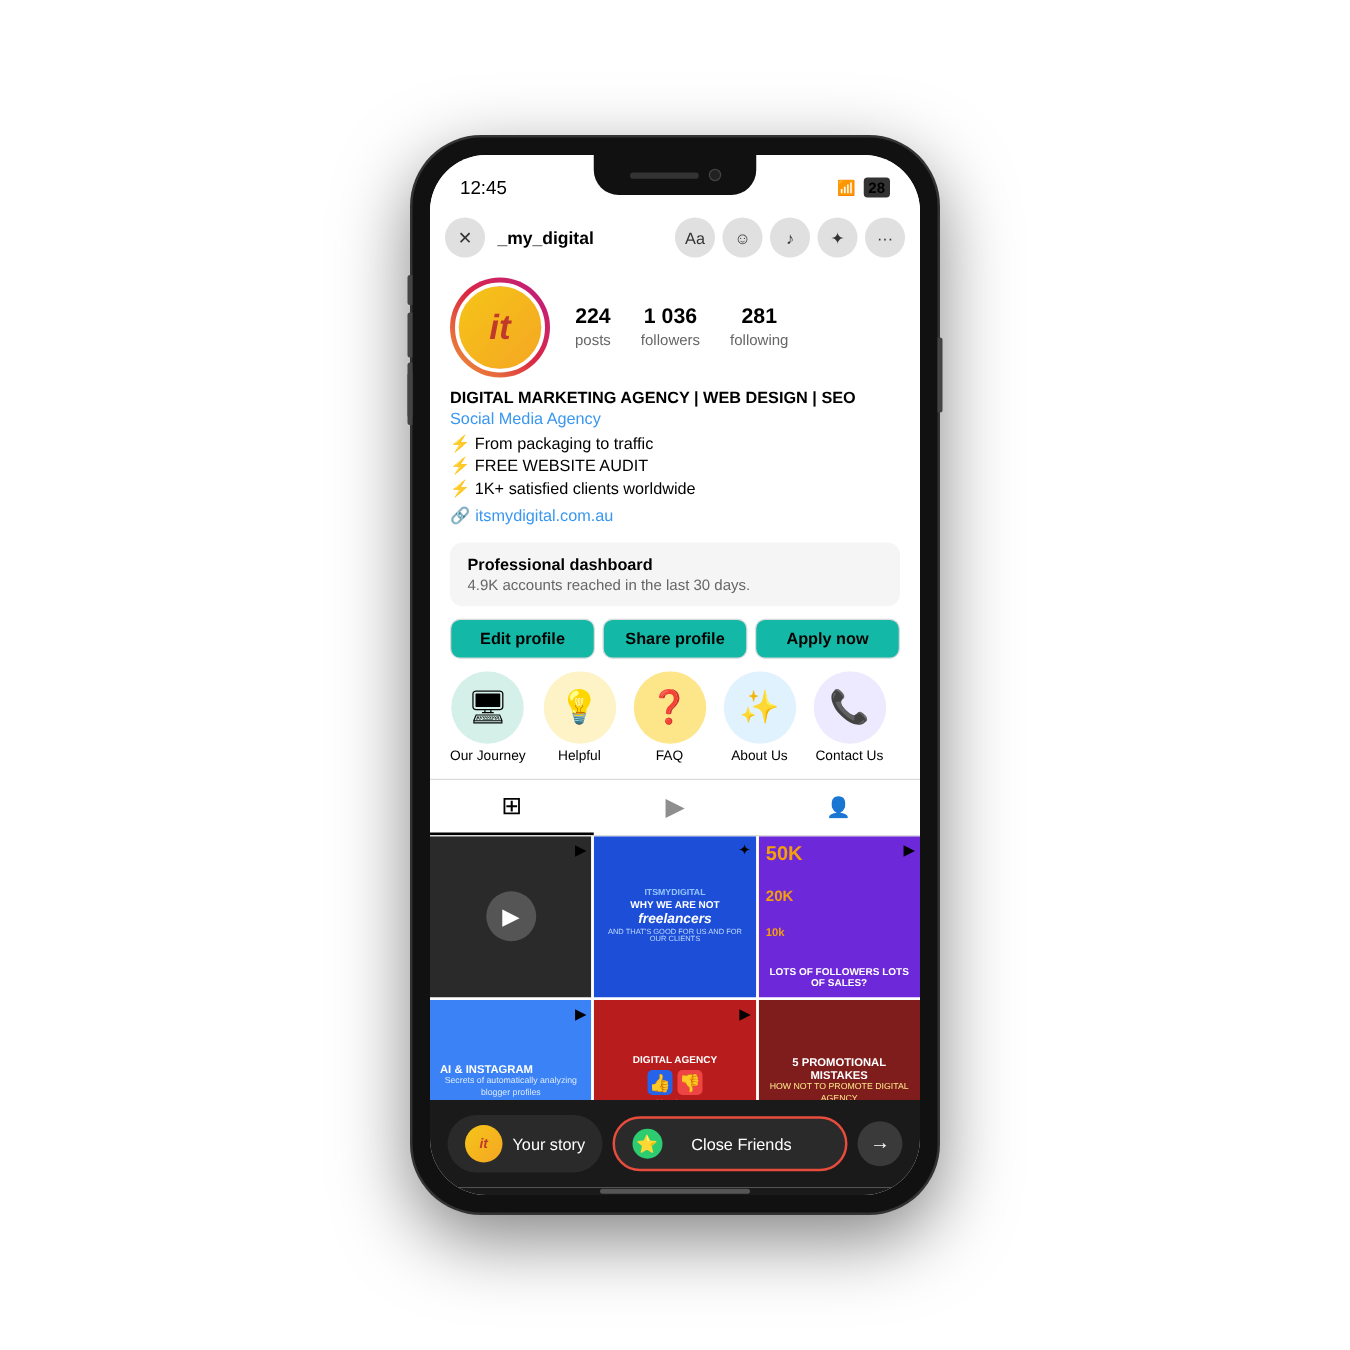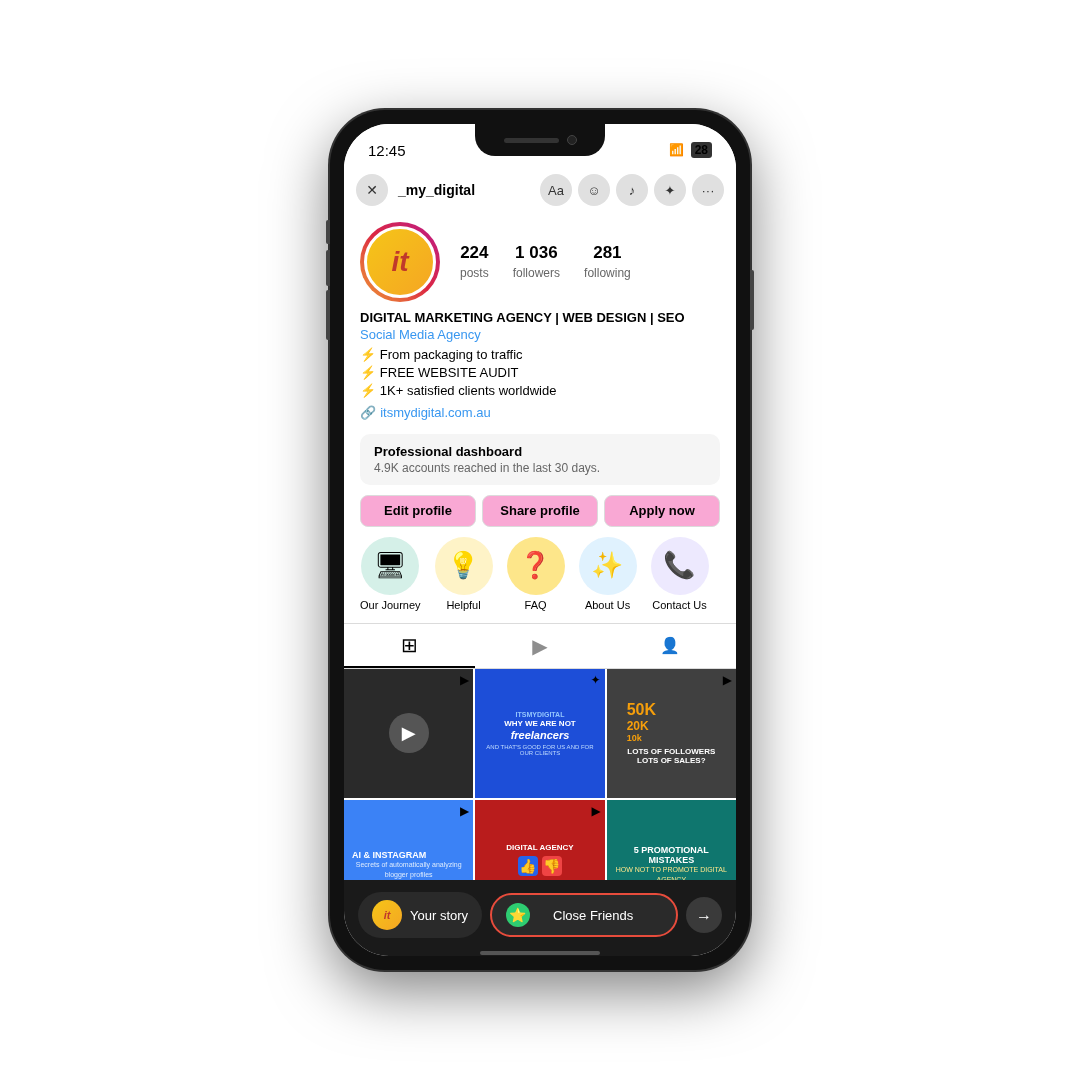--- a/index.html
+++ b/index.html
@@ -283,21 +283,21 @@
     
     .action-buttons {
       display: flex;
       gap: 6px;
       padding: 0 16px 10px;
     }
     .action-btn {
       flex: 1;
       height: 32px;
       border: 1px solid #dbdbdb;
-      background: #f9a8d4;
+      background: #14b8a6;
       border-radius: 8px;
       font-size: 13px;
       font-weight: 600;
       color: #000;
       display: flex;
       align-items: center;
       justify-content: center;
       cursor: pointer;
     }
 
@@ -642,21 +642,21 @@
         <div class="grid-item">
           <div class="grid-item-bg" style="background:#1d4ed8;flex-direction:column;gap:2px;">
             <div style="font-size:7px;color:#93c5fd;font-weight:600;">ITSMYDIGITAL</div>
             <div style="font-size:8px;font-weight:900;color:#fff;line-height:1.1;text-align:center;">WHY WE ARE NOT <span style="font-style:italic;font-size:11px;">freelancers</span></div>
             <div style="font-size:6px;color:#bfdbfe;text-align:center;">AND THAT'S GOOD FOR US AND FOR OUR CLIENTS</div>
           </div>
           <div class="grid-badge">✦</div>
         </div>
 
         <div class="grid-item">
-          <div class="grid-item-bg" style="background:#404040;flex-direction:column;align-items:flex-start;padding:20px;">
+          <div class="grid-item-bg" style="background:#6d28d9;flex-direction:column;align-items:flex-start;padding:6px;justify-content:space-between;">
             <div style="font-size:16px;font-weight:900;color:#f59e0b;">50K</div>
             <div style="font-size:12px;font-weight:900;color:#f59e0b;">20K</div>
             <div style="font-size:9px;font-weight:900;color:#f59e0b;">10k</div>
             <div style="font-size:8px;font-weight:800;color:#fff;line-height:1.2;margin-top:4px;">LOTS OF FOLLOWERS LOTS OF SALES?</div>
           </div>
           <div class="grid-badge">▶</div>
         </div>
 
         <div class="grid-item">
           <div class="grid-item-bg" style="background:#3b82f6;flex-direction:column;align-items:flex-start;padding:8px;">
@@ -672,21 +672,21 @@
             <div style="display:flex;gap:4px;align-items:center;">
               <div style="width:20px;height:20px;background:#2563eb;border-radius:4px;display:flex;align-items:center;justify-content:center;font-size:14px;">👍</div>
               <div style="width:20px;height:20px;background:#ef4444;border-radius:4px;display:flex;align-items:center;justify-content:center;font-size:14px;">👎</div>
             </div>
             <div style="font-size:7px;color:#bfdbfe;">friend or...</div>
           </div>
           <div class="grid-badge">▶</div>
         </div>
 
         <div class="grid-item">
-          <div class="grid-item-bg" style="background:#0f766e;flex-direction:column;align-items:flex-start;padding:8px;">
+          <div class="grid-item-bg" style="background:#7f1d1d;flex-direction:column;align-items:flex-start;padding:8px;">
             <div style="font-size:9px;font-weight:900;color:#fff;">5 PROMOTIONAL MISTAKES</div>
             <div style="font-size:7px;color:#fde68a;line-height:1.3;">HOW NOT TO PROMOTE DIGITAL AGENCY</div>
           </div>
         </div>
       </div>
 
     </div>
 
     <div class="bottom-nav">
       <div class="bottom-story-btn">

